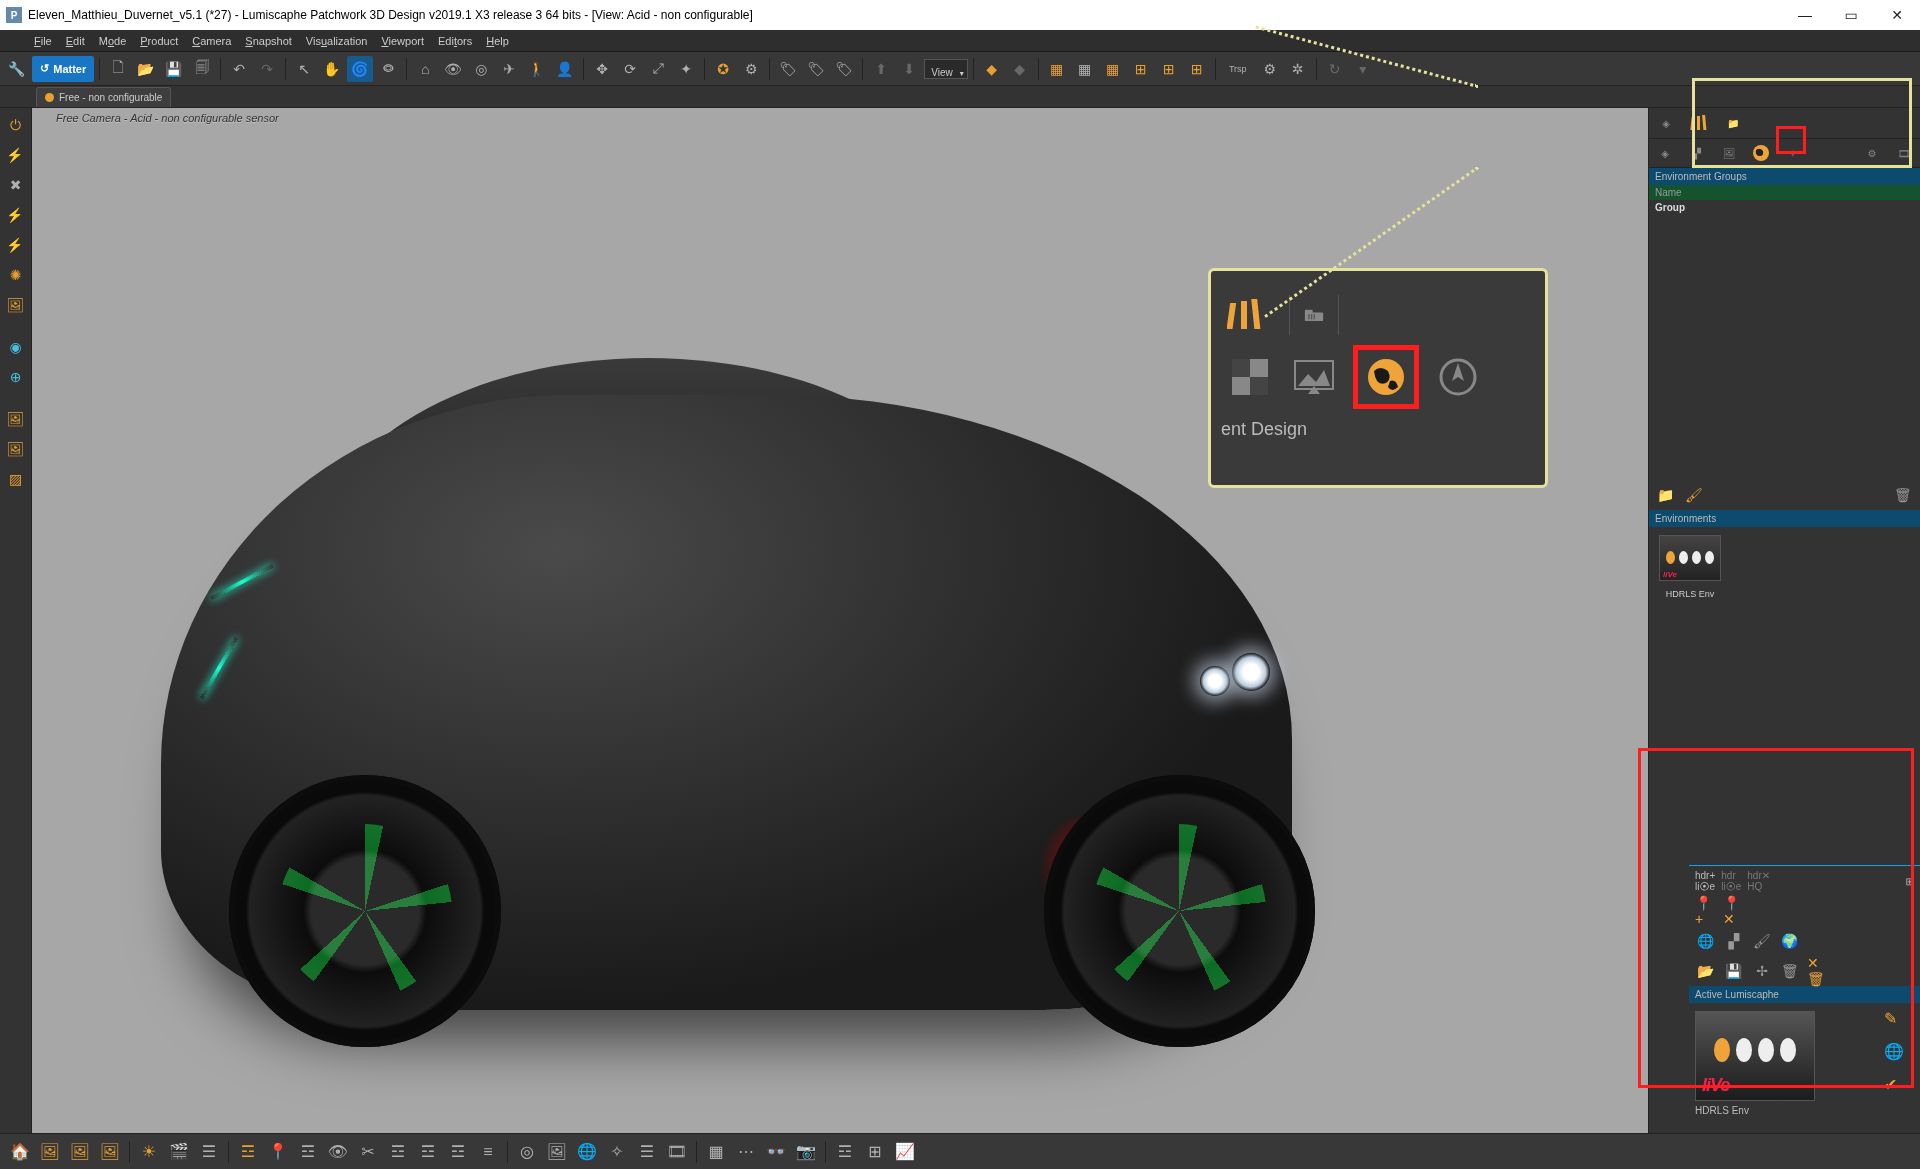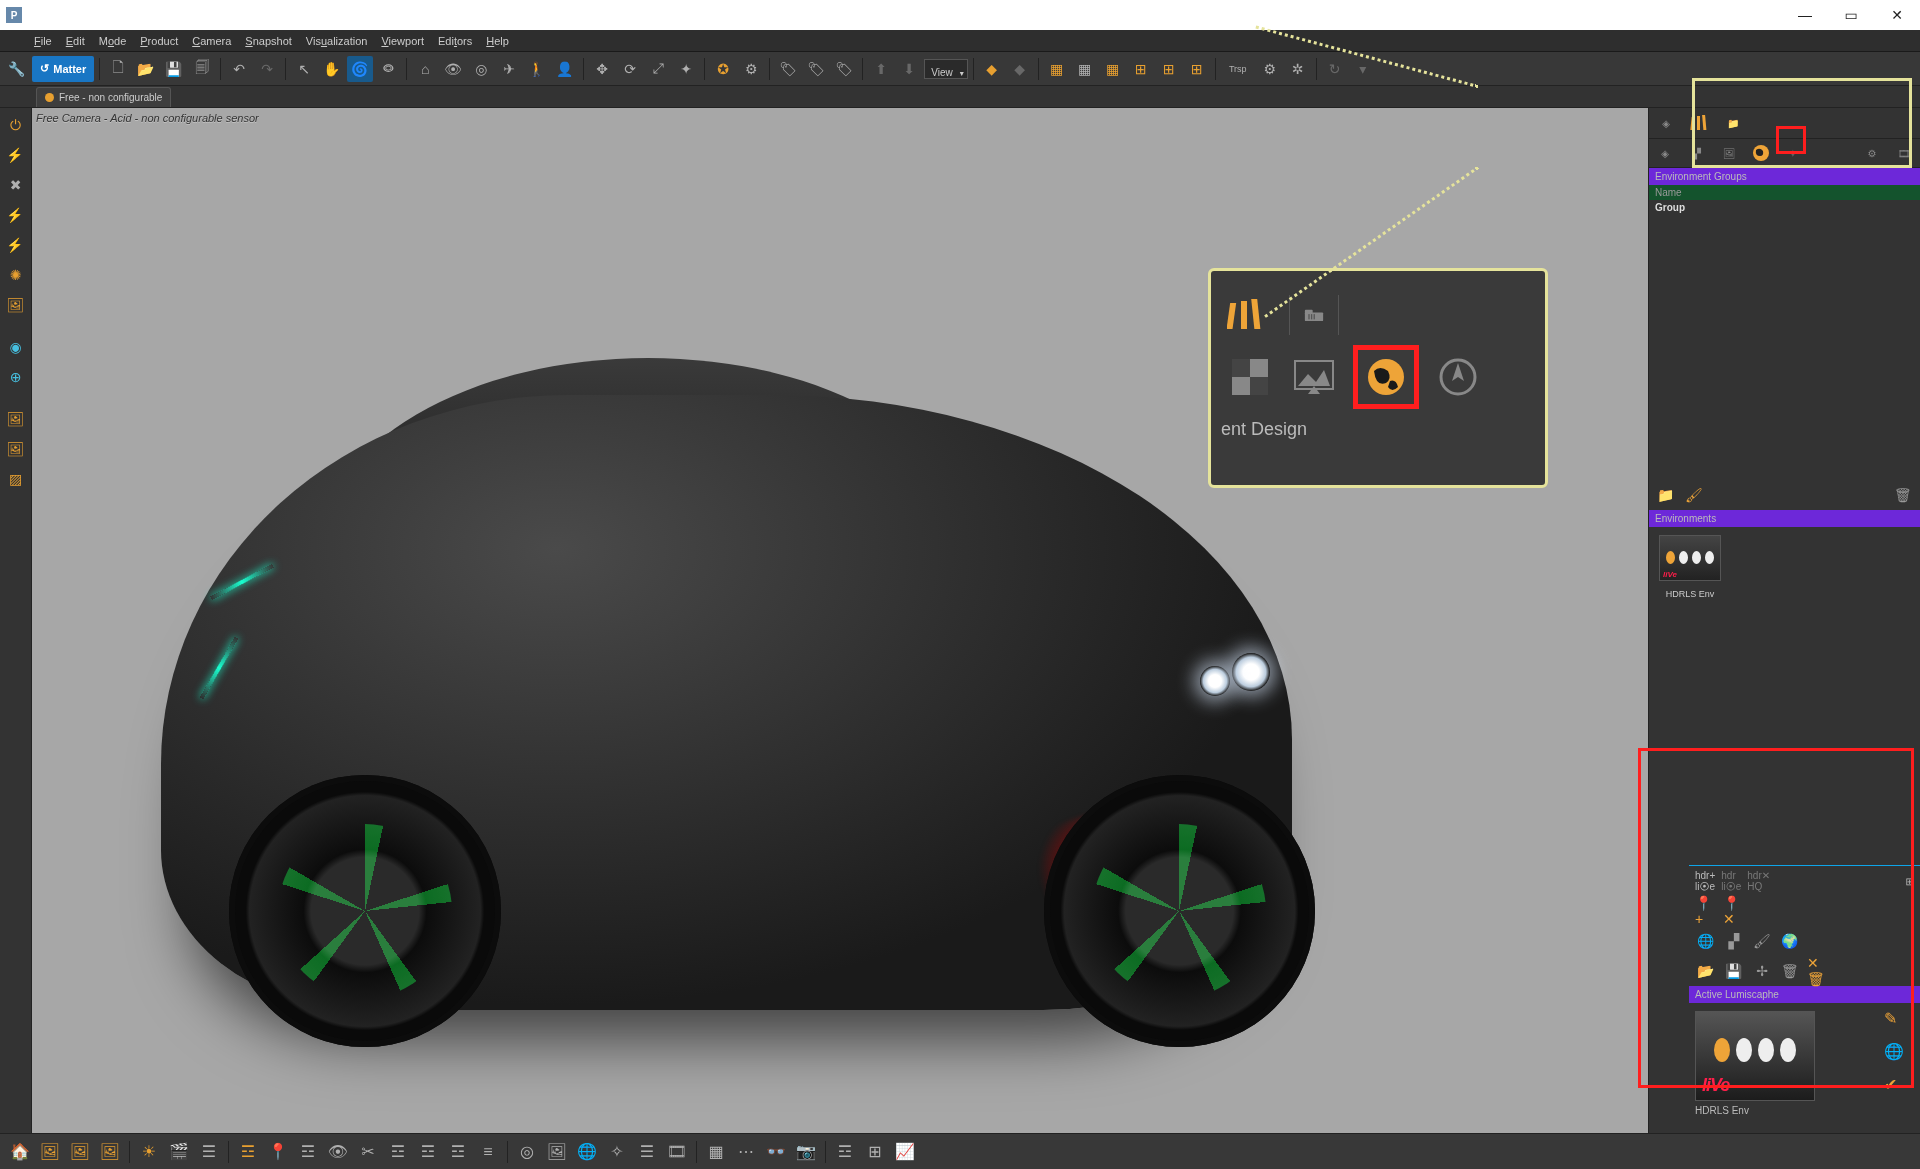--- a/index.html
+++ b/index.html
@@ -34,21 +34,21 @@
 
 .content-row { display: flex; height: calc(100% - 30px - 22px - 34px - 22px - 36px); }
 
 
 .left-gutter { width: 32px; background: #333; display: flex; flex-direction: column; align-items: center; padding-top: 4px; gap: 4px; border-right: 1px solid #222; }
 .left-gutter .tbtn { width: 26px; height: 26px; }
 .left-gutter .cyan { color: #47c0e0; }
 
 
 .viewport { flex: 1; background: #a7a7a7; position: relative; overflow: hidden; }
-.vp-caption { position: absolute; top: 4px; left: 4px; color: #333; font-size: 11px; font-style: italic; text-shadow: 0 1px 0 rgba(255,255,255,.3); }
+.vp-caption { position: absolute; top: 4px; left: 24px; color: #333; font-size: 11px; font-style: italic; text-shadow: 0 1px 0 rgba(255,255,255,.3); }
 
 .car { position: absolute; left: 8%; right: 22%; top: 28%; bottom: 12%; }
 .car-body { position: absolute; inset: 0; background: radial-gradient(ellipse at 35% 25%, #4a4a4a, #1a1a1a 70%); border-radius: 36% 46% 22% 18% / 60% 56% 28% 26%; box-shadow: 0 60px 60px -30px rgba(0,0,0,.6); }
 .car-roof { position: absolute; left: 14%; right: 28%; top: -6%; height: 42%; background: linear-gradient(180deg,#3a3a3a,#111); border-radius: 60% 60% 30% 30% / 90% 90% 20% 20%; }
 .wheel { position: absolute; bottom: -6%; width: 24%; aspect-ratio: 1; border-radius: 50%; background: radial-gradient(circle,#2a2a2a 28%,#0c0c0c 32%,#222 60%,#0a0a0a 62%); box-shadow: inset 0 0 0 6px #0c0c0c; }
 .wheel::after { content: ""; position: absolute; inset: 18%; border-radius: 50%; background: conic-gradient(#0d3 0 12deg, transparent 12deg 72deg, #0d3 72deg 84deg, transparent 84deg 144deg, #0d3 144deg 156deg, transparent 156deg 216deg, #0d3 216deg 228deg, transparent 228deg 288deg, #0d3 288deg 300deg, transparent 300deg 360deg); opacity: .45; mix-blend-mode: screen; }
 .wheel.front { right: -2%; }
 .wheel.rear { left: 6%; }
 .headlight { position: absolute; right: 2%; top: 42%; width: 38px; height: 38px; border-radius: 50%; background: radial-gradient(circle,#fff 30%,#bcd 55%,transparent 70%); box-shadow: 0 0 18px 6px rgba(220,235,255,.6); }
 .headlight.h2 { right: 5.5%; top: 44%; width: 30px; height: 30px; }
@@ -70,21 +70,21 @@
 .hl-globe { position: absolute; border: 3px solid #ff1e1e; width: 30px; height: 28px; pointer-events: none; }
 .hl-big-yellow { position: absolute; border: 3px solid #e5e39b; pointer-events: none; }
 .hl-panel-red { position: absolute; border: 3px solid #ff1e1e; pointer-events: none; }
 
 
 .right-panel { width: 272px; background: #333; border-left: 1px solid #222; display: flex; flex-direction: column; font-size: 10px; color: #bbb; }
 .rp-tabs { display: flex; border-bottom: 1px solid #222; }
 .rp-tab { flex: 0 0 auto; width: 34px; height: 30px; display: flex; align-items: center; justify-content: center; color: #888; }
 .rp-tab.active { color: #eea438; }
 .rp-tabs.row2 .rp-tab { width: 32px; height: 28px; }
-.rp-section-title { background: #6d28d9; padding: 3px 6px; color: #bbb; }
+.rp-section-title { background: #0c4a6e; padding: 3px 6px; color: #bbb; }
 .rp-table-head { display: flex; background: #14532d; padding: 2px 6px; color: #999; }
 .rp-row { padding: 2px 6px; color: #ddd; font-weight: bold; }
 .rp-fill { flex: 1; }
 .rp-iconrow { display: flex; gap: 6px; padding: 4px 6px; align-items: center; }
 .rp-iconrow .ico { width: 22px; height: 22px; display: flex; align-items: center; justify-content: center; color: #999; font-size: 14px; }
 .rp-iconrow .ico.orange { color: #eea438; }
 .thumb { width: 62px; height: 46px; background: linear-gradient(180deg,#444,#222); border: 1px solid #555; margin: 6px; position: relative; display: inline-block; }
 .thumb .dots { position: absolute; inset: 0; display: flex; align-items: center; justify-content: center; gap: 4px; }
 .thumb .d { width: 9px; height: 13px; border-radius: 50%; background: #eee; }
 .thumb .d.o { background: #eea438; }
@@ -105,20 +105,21 @@
 .bottom-toolbar { height: 36px; background: #383838; border-top: 1px solid #222; display: flex; align-items: center; padding: 0 6px; gap: 2px; }
 .bottom-toolbar .tbtn { width: 28px; height: 28px; font-size: 16px; }
 
 svg { display:block; }
 </style>
 </head>
 <body>
 
 <div class="titlebar">
   <span class="app-icon">P</span>
+  <span>Eleven_Matthieu_Duvernet_v5.1 (*27) - Lumiscaphe Patchwork 3D Design v2019.1 X3 release 3  64 bits - [View: Acid - non configurable]</span>
   <span class="spacer"></span>
   <div class="win-btn">—</div>
   <div class="win-btn">▭</div>
   <div class="win-btn close">✕</div>
 </div>
 
 <div class="menubar">
   <span class="menu-item"><span class="mn">F</span><span></span>ile</span>
   <span class="menu-item"><span class="mn">E</span>dit</span>
   <span class="menu-item">M<span class="mn">o</span>de</span>

